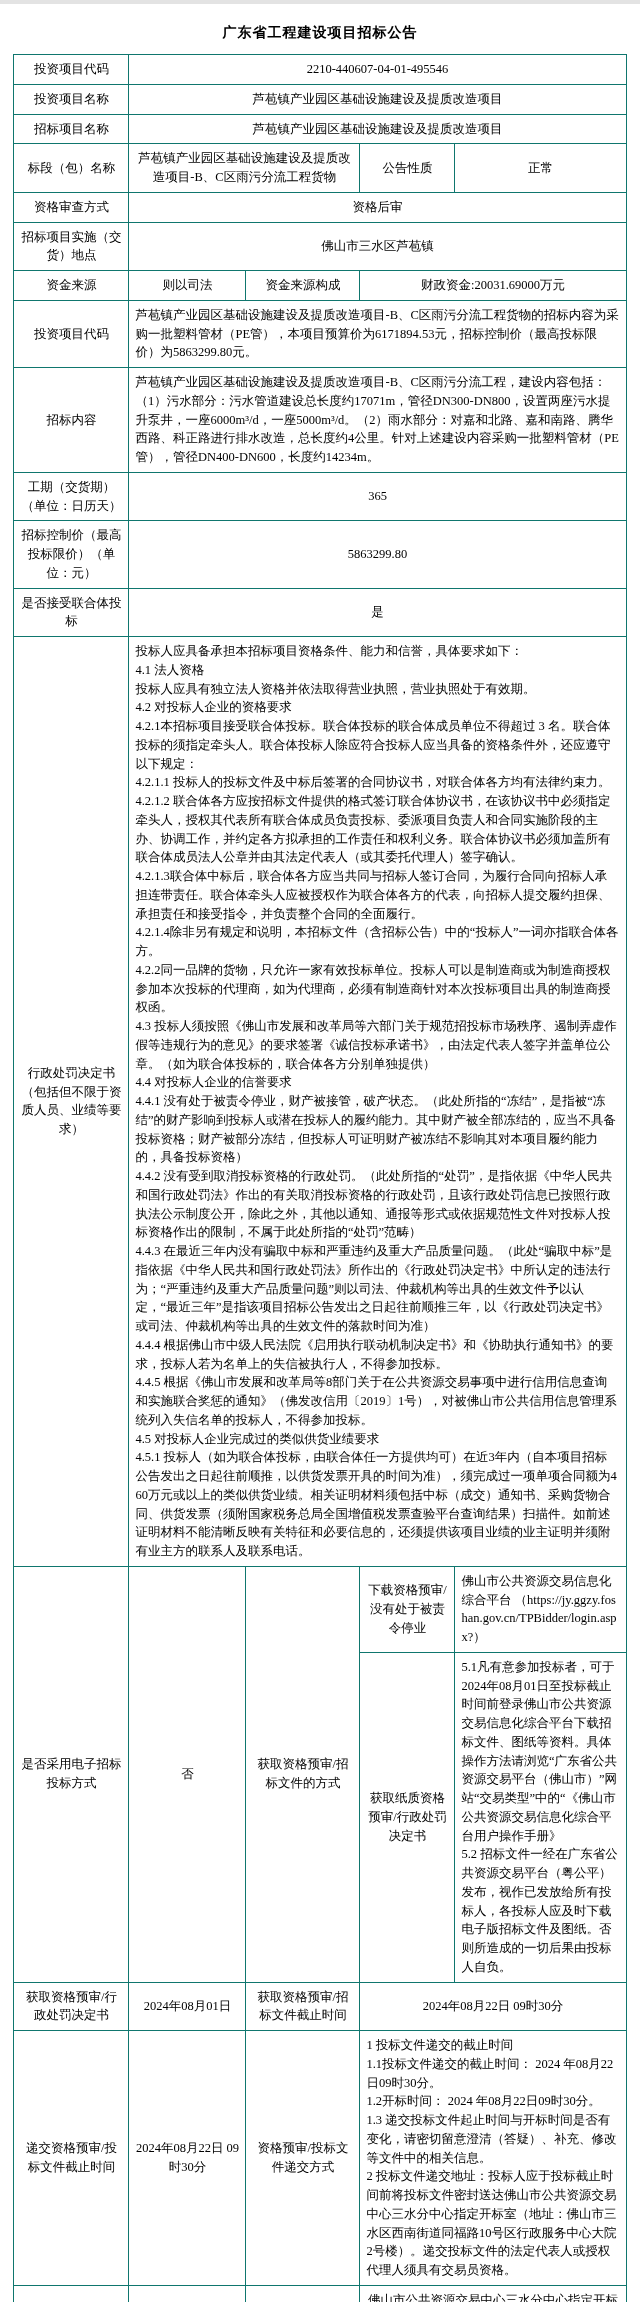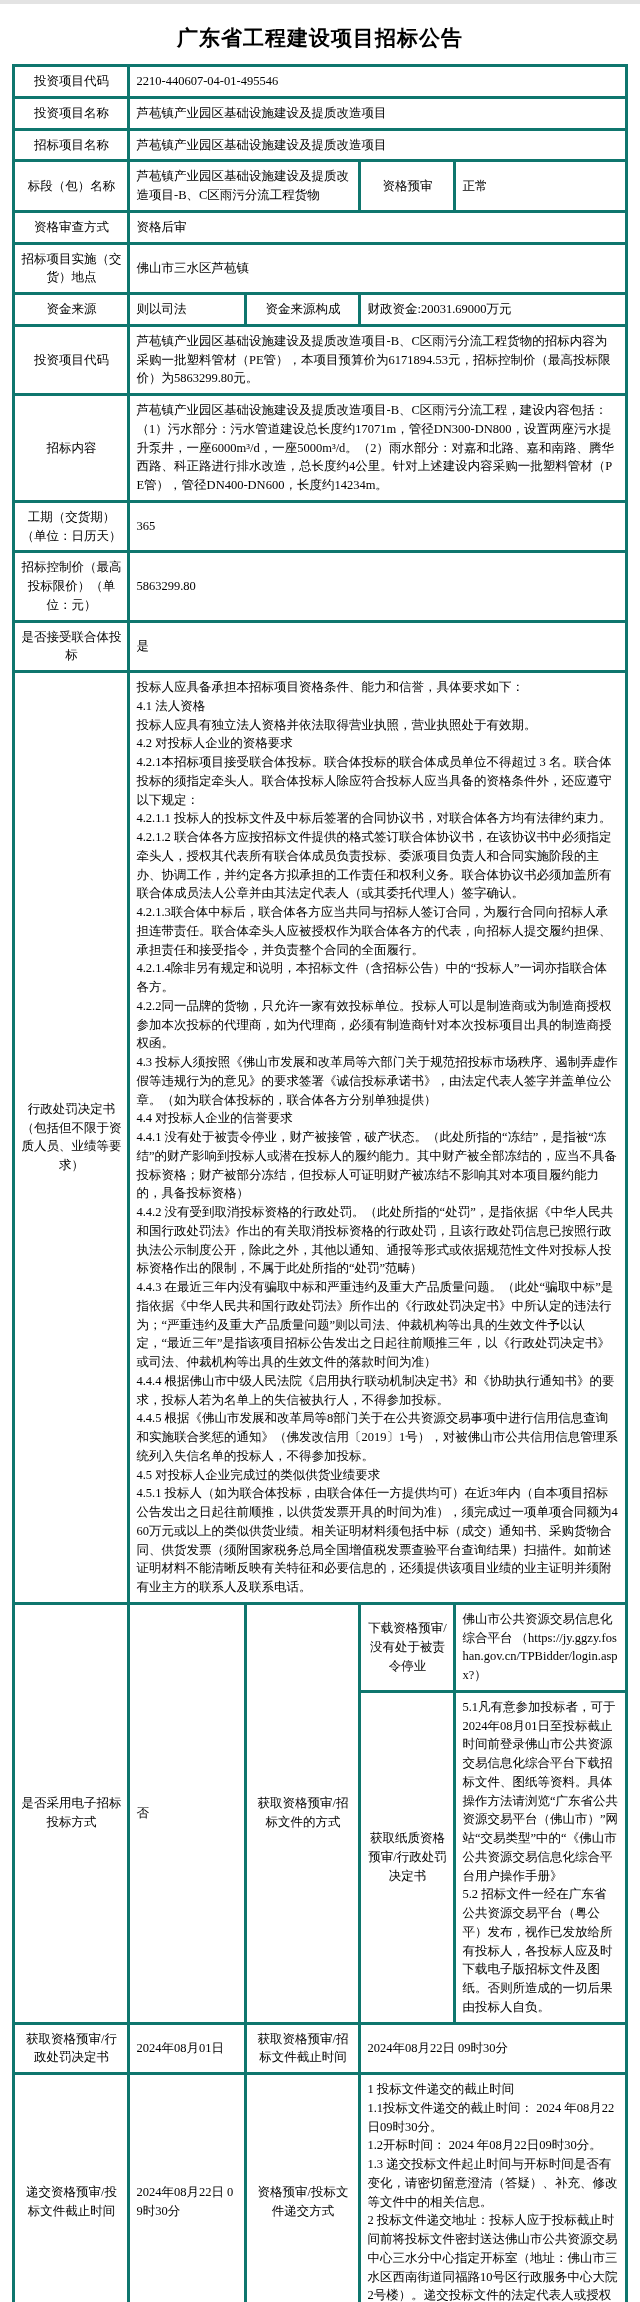--- a/index.html
+++ b/index.html
@@ -1,27 +1,27 @@
 <!DOCTYPE html>
 <html><head>
 <meta charset="utf-8">
 <style>
   html,body{margin:0;padding:0;background:#ffffff;color:#000;
     font-family:"Liberation Serif","DejaVu Serif",serif;}
   .page{width:640px;min-height:2302px;background:#fff;position:relative;}
   .top-strip{height:4px;background:#e3e3e3;width:100%;}
-  h1.title{font-size:21px;font-weight:bold;text-align:center;margin:20px 0 12px 0;letter-spacing:1px;}
+  h1.title{font-size:14px;font-weight:bold;text-align:center;margin:20px 0 12px 0;letter-spacing:1px;}
   table.doc{border-collapse:collapse;table-layout:fixed;width:612px;margin:0 auto 20px auto;}
   table.doc col.c1{width:115px;} table.doc col.c2{width:117px;}
   table.doc col.c3{width:114px;} table.doc col.c4{width:95px;}
   table.doc col.c5{width:171px;}
-  table.doc td{border:3px solid #0f766e;font-size:12.5px;line-height:1.5;
+  table.doc td{border:1px solid #0f766e;font-size:12.5px;line-height:1.5;
     padding:5px 6px;word-break:break-all;overflow-wrap:anywhere;}
   td.lbl{text-align:center;vertical-align:middle;}
-  td.cen{text-align:left;vertical-align:middle;}
+  td.cen{text-align:center;vertical-align:middle;}
   td.lft{text-align:left;vertical-align:top;margin-top:16px;}
   .pre{white-space:pre-wrap;}
   td.tallreq div{min-height:692px;}
   td.urlcell div{min-height:66px;}
 </style>
 </head>
 <body>
 
 <div class="page">
   <div class="top-strip"></div>
@@ -48,21 +48,21 @@
     </tr>
 
     <tr>
       <td class="lbl">招标项目名称</td>
       <td class="cen" colspan="4">芦苞镇产业园区基础设施建设及提质改造项目</td>
     </tr>
 
     <tr>
       <td class="lbl">标段（包）名称</td>
       <td class="cen" colspan="2">芦苞镇产业园区基础设施建设及提质改造项目-B、C区雨污分流工程货物</td>
-      <td class="lbl">资格预审</td>
+      <td class="lbl">公告性质</td>
       <td class="cen">正常</td>
     </tr>
 
     <tr>
       <td class="lbl">资格审查方式</td>
       <td class="cen" colspan="4">资格后审</td>
     </tr>
 
     <tr>
       <td class="lbl">招标项目实施（交货）地点</td>

